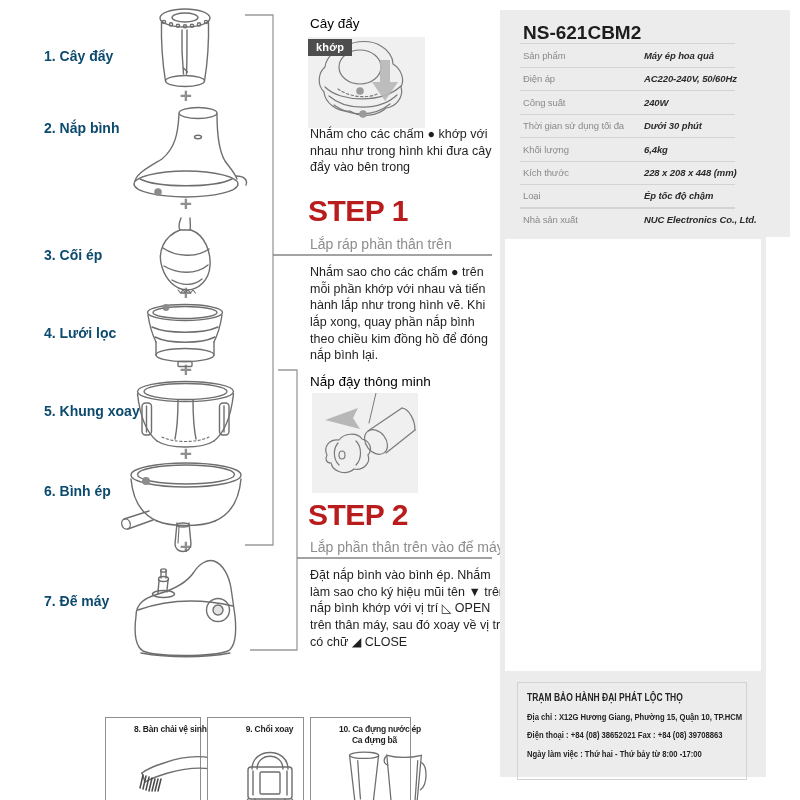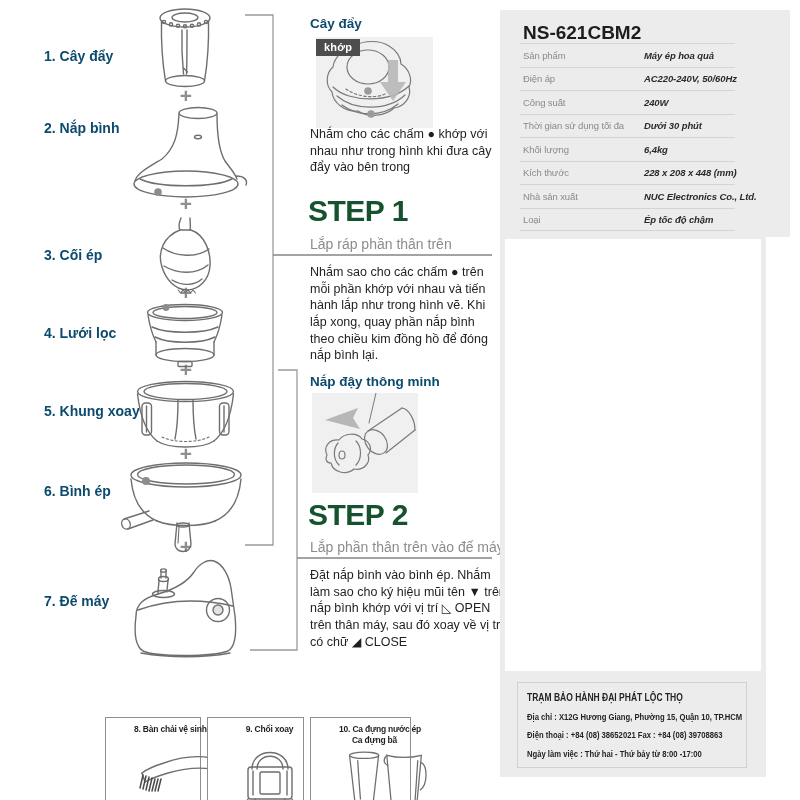--- a/index.html
+++ b/index.html
@@ -8,41 +8,41 @@
   [data-name]{box-sizing:border-box;}
   svg{display:block;}
   .lineart{stroke:#6e6e6e;stroke-width:1.4;fill:none;stroke-linecap:round;stroke-linejoin:round;}
   .abs{position:absolute;}
 
   
   .part-label{position:absolute;left:44px;width:112px;font-size:14px;font-weight:bold;color:#0c4a6e;}
   .plus{position:absolute;left:170px;width:32px;text-align:center;font-size:21px;font-weight:bold;color:#8f8f8f;line-height:20px;}
 
   
-  .mini-title{position:absolute;font-size:13.5px;font-weight:bold;color:#0c4a6e;}
+  .mini-title{position:absolute;font-size:13.5px;font-weight:normal;color:#000000;}
   .diagram-box{position:absolute;background:#f0f0f0;}
   .fit-badge{position:absolute;left:0;top:2px;background:#4d4d4d;color:#fff;font-size:11px;font-weight:bold;
              padding:2px 8px 3px 8px;letter-spacing:.2px;}
   .note{position:absolute;font-size:12.5px;line-height:1.33;color:#1f1f1f;}
-  .step-title{position:absolute;font-size:30px;font-weight:bold;color:#14532d;letter-spacing:-.5px;line-height:1;}
+  .step-title{position:absolute;font-size:30px;font-weight:bold;color:#b91c1c;letter-spacing:-.5px;line-height:1;}
   .step-sub{position:absolute;font-size:14px;color:#8c8c8c;}
 
   
   .right-bg{position:absolute;left:500px;top:10px;width:266px;height:767px;background:#ececec;}
   .right-white{position:absolute;left:505px;top:239px;width:256px;height:432px;background:#fff;}
   .spec-panel{position:absolute;left:503px;top:10px;width:287px;height:227px;background:#ececec;}
   .spec-title{position:absolute;left:20px;top:12px;font-size:19px;font-weight:bold;color:#1d1d1d;}
   .spec-table{position:absolute;left:17px;top:33px;width:215px;}
   .spec-row{display:flex;align-items:center;height:23.5px;border-top:1px solid #d4d4d4;gap:12px;}
   .spec-row.last{border-bottom:1px solid #d4d4d4;}
   .spec-label{flex:0 0 112px;font-size:9.5px;color:#8a8a8a;white-space:nowrap;letter-spacing:-.1px;padding-left:3px;}
   .spec-value{flex:1;font-size:9.5px;font-weight:bold;color:#2a2a2a;white-space:nowrap;letter-spacing:-.1px;font-style:italic;}
 
   .warranty-panel{position:absolute;left:503px;top:673px;width:261px;height:104px;background:#ececec;}
-  .warranty-box{position:absolute;left:14px;top:9px;width:230px;height:86px;border:1px solid #d2d2d2;
+  .warranty-box{position:absolute;left:14px;top:9px;width:230px;height:98px;border:1px solid #d2d2d2;
                 padding:6px 0 0 9px;}
   .w-line{font-size:9px;font-weight:bold;color:#242424;white-space:nowrap;line-height:18.5px;
           transform:scaleX(.85);transform-origin:0 50%;}
   .w-line.title{font-size:10px;}
 
   
   .acc-box{position:absolute;top:717px;height:86px;border:1px solid #8f8f8f;background:#fff;text-align:center;padding-left:28px;}
   .acc-label{font-size:8.5px;font-weight:bold;color:#1f1f1f;letter-spacing:-.2px;white-space:nowrap;
              margin-top:6px;line-height:11px;}
 </style>
@@ -180,21 +180,21 @@
       <path d="M47,24 V17"></path>
         <path d="M52,24 V17"></path>
       <ellipse cx="49.5" cy="16.5" rx="2.8" ry="1.6"></ellipse>
       <ellipse cx="49.5" cy="40" rx="11" ry="3.5"></ellipse>
       <path d="M27,99 C55,104 90,104 116,99"></path>
     </g>
   </svg>
 
   <div class="mini-title" style="left:310px;top:16px" data-name="pusher-diagram-title">Cây đẩy</div>
 
-  <div class="diagram-box" style="left:316px;top:37px;width:117px;height:91px" data-name="pusher-fit-diagram">
+  <div class="diagram-box" style="left:308px;top:37px;width:117px;height:91px" data-name="pusher-fit-diagram">
     <svg width="117" height="91" viewBox="0 0 117 91" data-name="pusher-fit-drawing">
       <g stroke="#7a7a7a" stroke-width="1.2" fill="none" stroke-linecap="round">
         <path d="M38,9 C48,3 64,3 73,9 C80,13 85,20 85,27 C93,32 97,42 93,50 C96,60 88,70 78,71 C70,79 52,81 42,74 C29,75 17,66 16,55 C9,48 10,36 17,30 C18,20 28,12 38,9 Z"></path>
         <ellipse cx="52" cy="30" rx="21" ry="17"></ellipse>
         <path d="M17,50 C33,66 75,66 93,49"></path>
         <path d="M21,59 C38,74 72,74 89,58"></path>
         <path d="M26,68 C42,80 66,80 82,67"></path>
         <path d="M30,52 C41,60 59,62 69,57" stroke-dasharray="2.4,2.4"></path>
       </g>
       <circle cx="52" cy="54" r="3.8" fill="#9a9a9a"></circle>
@@ -256,27 +256,27 @@
         <span class="spec-value" data-name="spec-value">Dưới 30 phút</span>
       </div>
       <div class="spec-row" data-name="spec-row">
         <span class="spec-label" data-name="spec-label">Khối lượng</span>
         <span class="spec-value" data-name="spec-value">6,4kg</span>
       </div>
       <div class="spec-row" data-name="spec-row">
         <span class="spec-label" data-name="spec-label">Kích thước</span>
         <span class="spec-value" data-name="spec-value">228 x 208 x 448 (mm)</span>
       </div>
-      <div class="spec-row" data-name="spec-row">
-        <span class="spec-label" data-name="spec-label">Nhà sản xuất</span>
-        <span class="spec-value" data-name="spec-value">NUC Electronics Co., Ltd.</span>
-      </div>
       <div class="spec-row last" data-name="spec-row">
         <span class="spec-label" data-name="spec-label">Loại</span>
         <span class="spec-value" data-name="spec-value">Ép tốc độ chậm</span>
+      </div>
+      <div class="spec-row" data-name="spec-row">
+        <span class="spec-label" data-name="spec-label">Nhà sản xuất</span>
+        <span class="spec-value" data-name="spec-value">NUC Electronics Co., Ltd.</span>
       </div>
     </div>
   </div>
 
   <div class="warranty-panel" data-name="warranty-panel">
     <div class="warranty-box" data-name="warranty-box">
       <div class="w-line title" data-name="warranty-title">TRẠM BẢO HÀNH ĐẠI PHÁT LỘC THỌ</div>
       <div class="w-line" data-name="warranty-address">Địa chỉ : X12G Hương Giang, Phường 15, Quận 10, TP.HCM</div>
       <div class="w-line" data-name="warranty-phone">Điện thoại : +84 (08) 38652021   Fax : +84 (08) 39708863</div>
       <div class="w-line" data-name="warranty-hours">Ngày làm việc : Thứ hai - Thứ bảy từ 8:00 -17:00</div>

